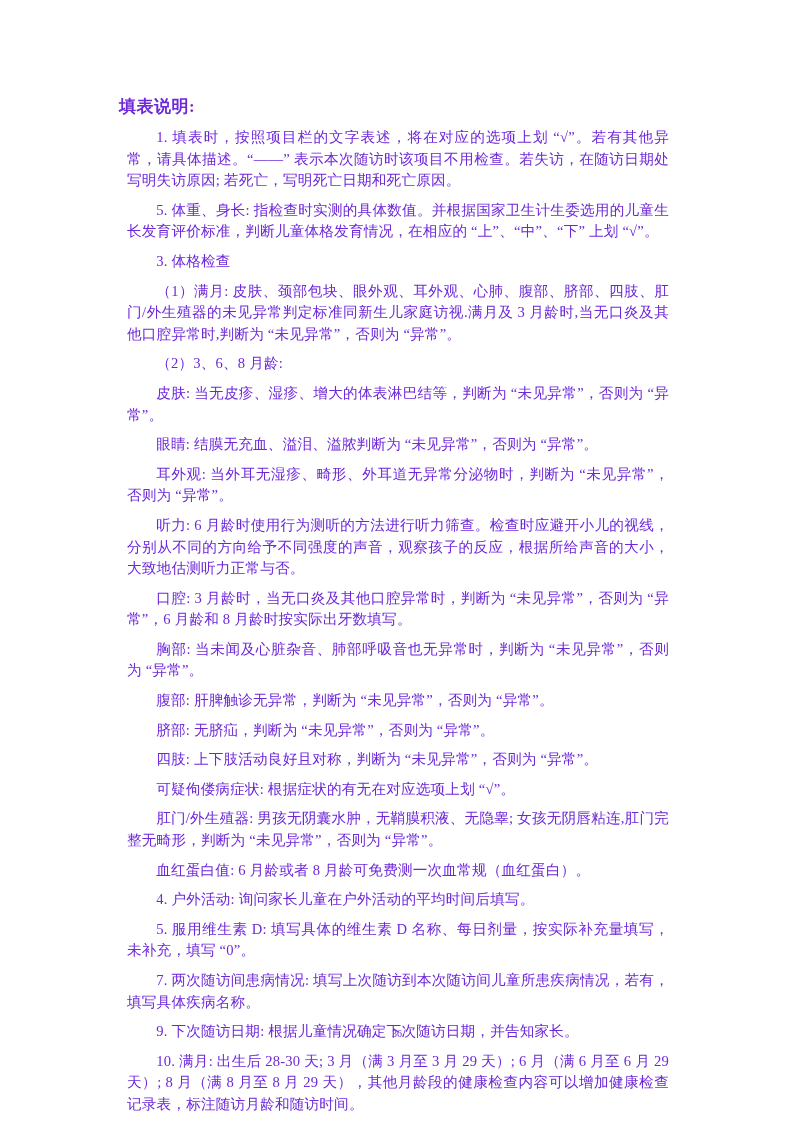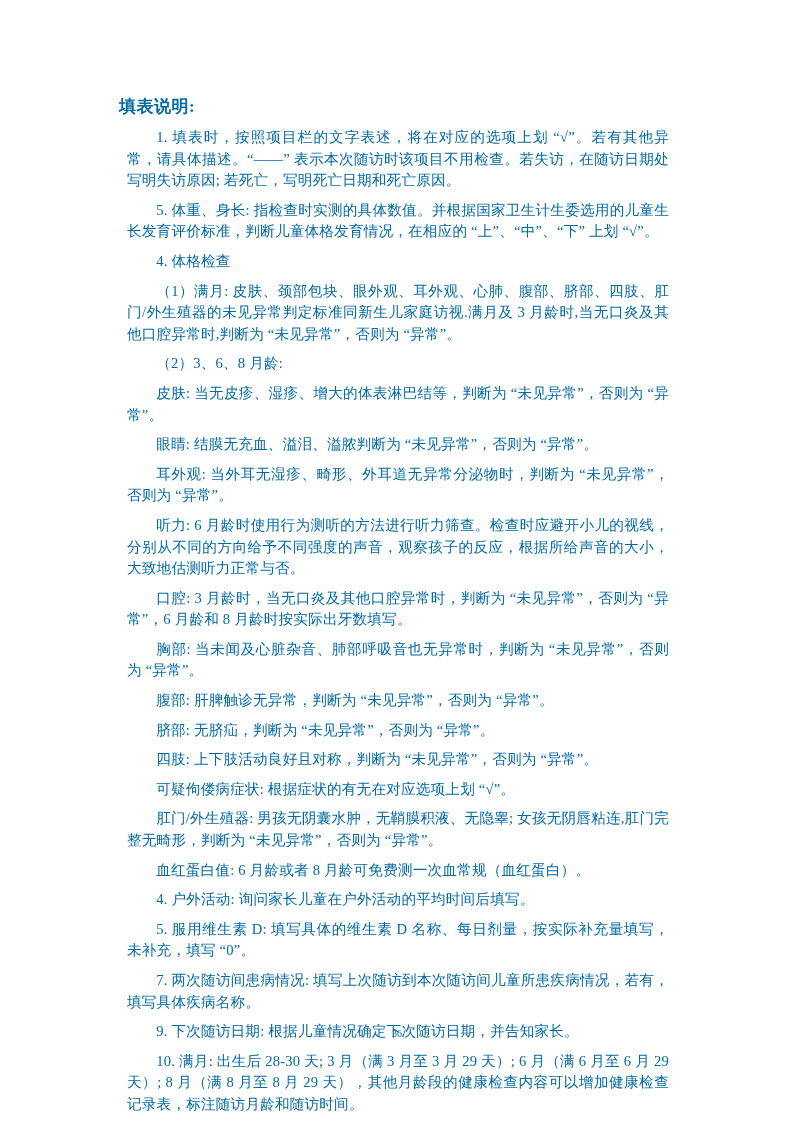--- a/index.html
+++ b/index.html
@@ -7,21 +7,21 @@
     padding: 0;
     background: #ffffff;
   }
   .page {
     position: relative;
     width: 794px;
     height: 1122px;
     background: #ffffff;
     overflow: hidden;
     font-family: "Liberation Serif", "DejaVu Serif", serif;
-    color: #0369a1;
+    color: #6d28d9;
   }
   .content {
     position: absolute;
     left: 119px;
     top: 95px;
     width: 558px;
   }
   .title {
     font-size: 17px;
     font-weight: bold;
@@ -50,21 +50,21 @@
 </style>
 </head>
 <body>
 
 <div class="page">
   <div class="content">
     <h1 class="title">填表说明:</h1>
     <div id="paras">
         <p class="para">1. 填表时，按照项目栏的文字表述，将在对应的选项上划 “√”。若有其他异常，请具体描述。“——” 表示本次随访时该项目不用检查。若失访，在随访日期处写明失访原因; 若死亡，写明死亡日期和死亡原因。</p>
         <p class="para">5. 体重、身长: 指检查时实测的具体数值。并根据国家卫生计生委选用的儿童生长发育评价标准，判断儿童体格发育情况，在相应的 “上”、“中”、“下” 上划 “√”。</p>
-        <p class="para">4. 体格检查</p>
+        <p class="para">3. 体格检查</p>
         <p class="para">（1）满月: 皮肤、颈部包块、眼外观、耳外观、心肺、腹部、脐部、四肢、肛门/外生殖器的未见异常判定标准同新生儿家庭访视.满月及 3 月龄时,当无口炎及其他口腔异常时,判断为 “未见异常”，否则为 “异常”。</p>
         <p class="para">（2）3、6、8 月龄:</p>
         <p class="para">皮肤: 当无皮疹、湿疹、增大的体表淋巴结等，判断为 “未见异常”，否则为 “异常”。</p>
         <p class="para">眼睛: 结膜无充血、溢泪、溢脓判断为 “未见异常”，否则为 “异常”。</p>
         <p class="para">耳外观: 当外耳无湿疹、畸形、外耳道无异常分泌物时，判断为 “未见异常”，否则为 “异常”。</p>
         <p class="para">听力: 6 月龄时使用行为测听的方法进行听力筛查。检查时应避开小儿的视线，分别从不同的方向给予不同强度的声音，观察孩子的反应，根据所给声音的大小，大致地估测听力正常与否。</p>
         <p class="para">口腔: 3 月龄时，当无口炎及其他口腔异常时，判断为 “未见异常”，否则为 “异常”，6 月龄和 8 月龄时按实际出牙数填写。</p>
         <p class="para">胸部: 当未闻及心脏杂音、肺部呼吸音也无异常时，判断为 “未见异常”，否则为 “异常”。</p>
         <p class="para">腹部: 肝脾触诊无异常，判断为 “未见异常”，否则为 “异常”。</p>
         <p class="para">脐部: 无脐疝，判断为 “未见异常”，否则为 “异常”。</p>

